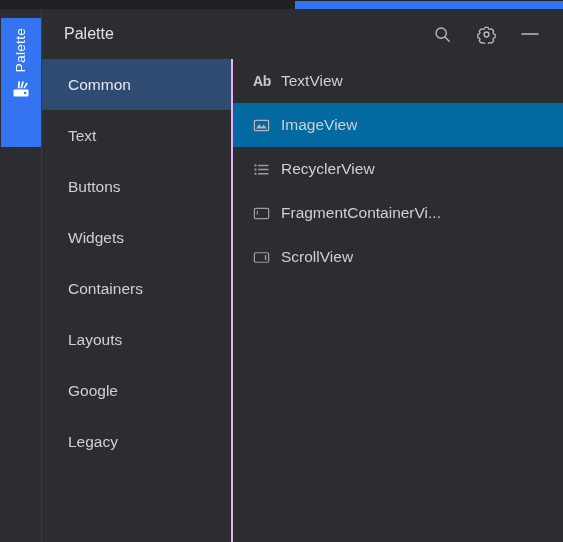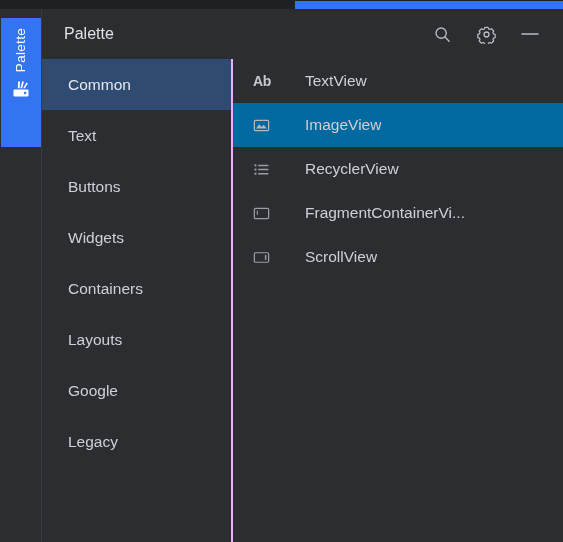--- a/index.html
+++ b/index.html
@@ -166,21 +166,20 @@
     margin-right: 10px;
     flex: 0 0 21px;
     display: flex;
     align-items: center;
     justify-content: flex-end;
     color: #9a9da3;
   }
   .comp-label {
     overflow: hidden;
     text-overflow: ellipsis;
-    margin-left: 24px;
   }
   .ab-glyph {
     font-size: 14px;
     font-weight: bold;
     color: #c6c9ce;
     letter-spacing: -0.3px;
   }
 </style>
 </head>
 <body>

